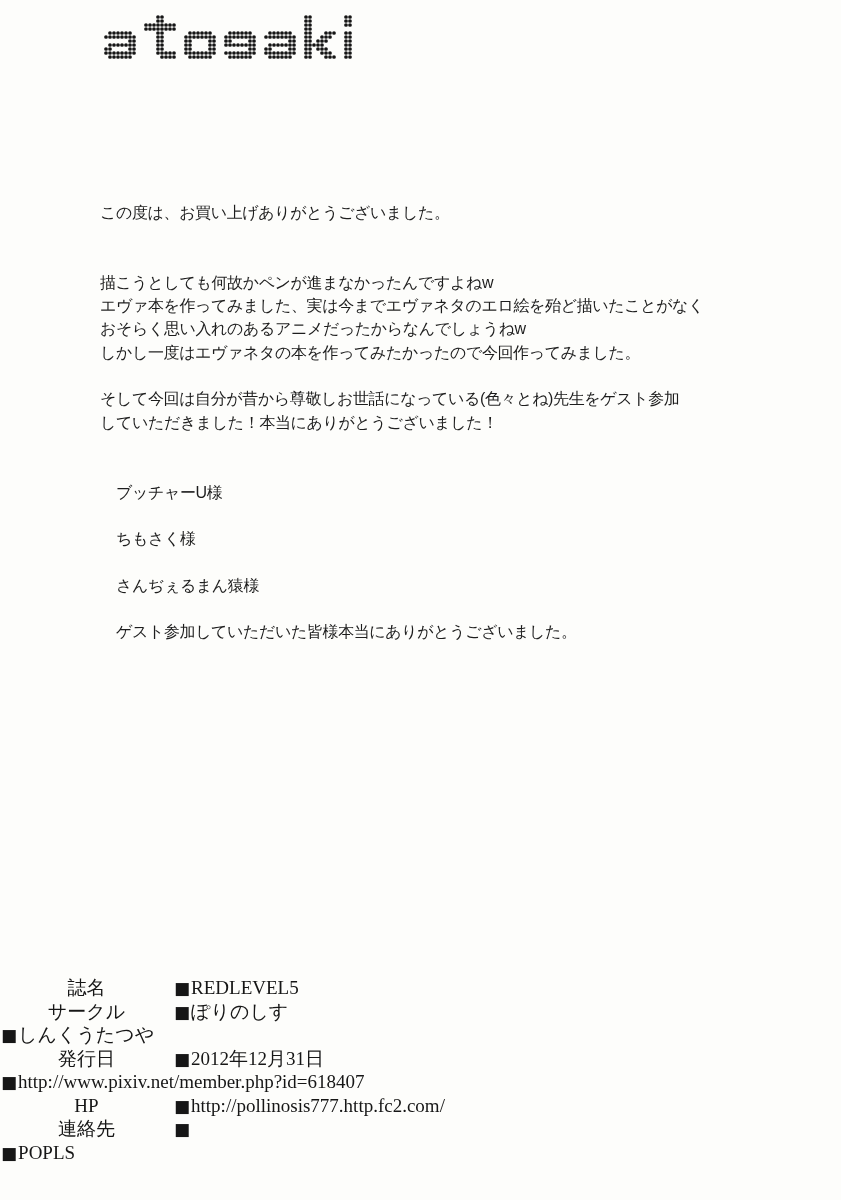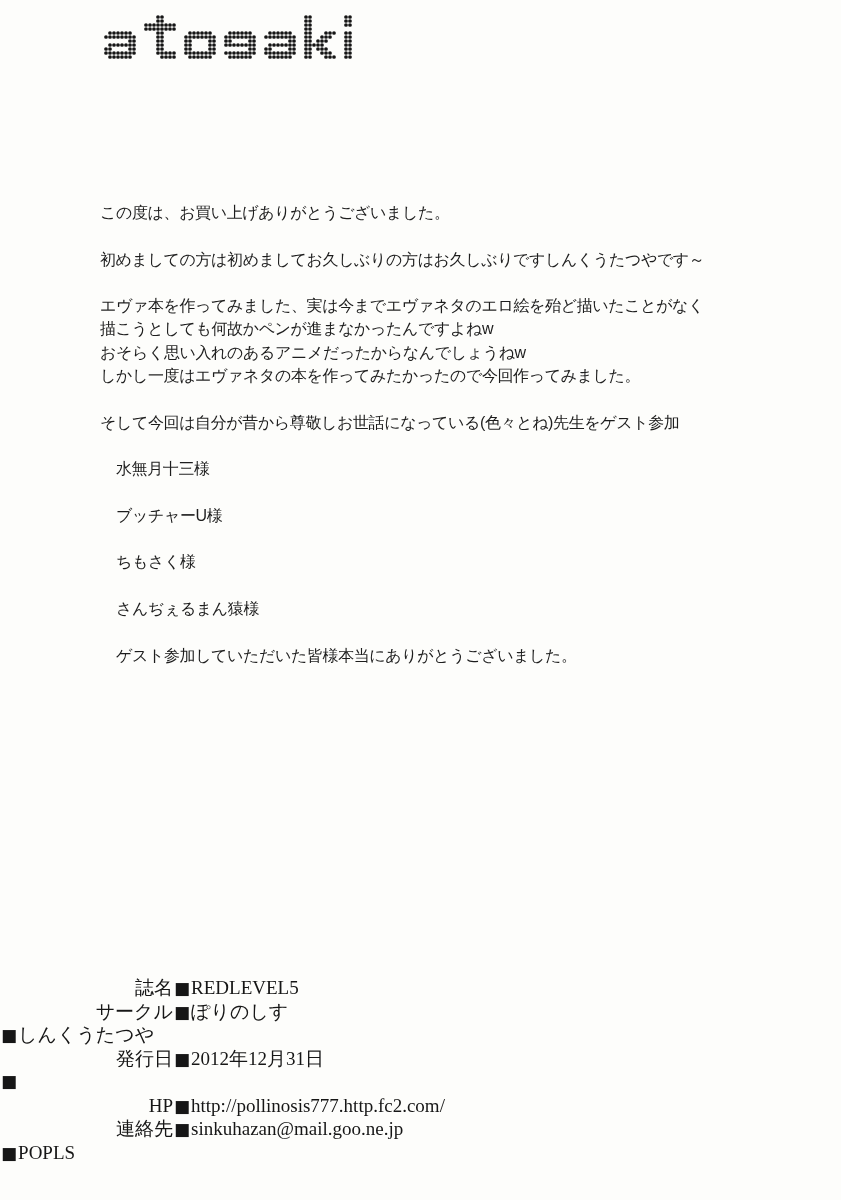--- a/index.html
+++ b/index.html
@@ -47,21 +47,21 @@
   }
   .c-row {
     display: flex;
     align-items: baseline;
     height: 23.5px;
     line-height: 23.5px;
     white-space: pre;
   }
   .c-label {
     width: 173px;
-    text-align: right;
+    text-align: center;
     flex: 0 0 173px;
   }
   .c-sep {
     font-family: "DejaVu Sans", sans-serif;
     font-size: 17px;
     padding: 0 1px;
   }
   .c-value { }
 </style>
 </head>
@@ -337,44 +337,43 @@
         <circle cx="246" cy="38" r="1.85" fill="#151515"></circle>
         <circle cx="242" cy="42" r="1.85" fill="#151515"></circle>
         <circle cx="246" cy="42" r="1.85" fill="#151515"></circle>
       </svg>
     
   </div>
 
   <div class="body-block" id="body-block">
       <div class="body-line">この度は、お買い上げありがとうございました。</div>
       <div class="body-line">&nbsp;</div>
-      <div class="body-line">初めましての方は初めましてお久しぶりの方はお久しぶりですしんくうたつやです～</div>
-      <div class="body-line">&nbsp;</div>
+      <div class="body-line">&nbsp;</div>
+      <div class="body-line">描こうとしても何故かペンが進まなかったんですよねw</div>
       <div class="body-line">エヴァ本を作ってみました、実は今までエヴァネタのエロ絵を殆ど描いたことがなく</div>
-      <div class="body-line">描こうとしても何故かペンが進まなかったんですよねw</div>
       <div class="body-line">おそらく思い入れのあるアニメだったからなんでしょうねw</div>
       <div class="body-line">しかし一度はエヴァネタの本を作ってみたかったので今回作ってみました。</div>
       <div class="body-line">&nbsp;</div>
       <div class="body-line">そして今回は自分が昔から尊敬しお世話になっている(色々とね)先生をゲスト参加</div>
-      <div class="body-line">&nbsp;</div>
-      <div class="body-line indent">水無月十三様</div>
+      <div class="body-line">していただきました！本当にありがとうございました！</div>
+      <div class="body-line">&nbsp;</div>
       <div class="body-line">&nbsp;</div>
       <div class="body-line indent">ブッチャーU様</div>
       <div class="body-line">&nbsp;</div>
       <div class="body-line indent">ちもさく様</div>
       <div class="body-line">&nbsp;</div>
       <div class="body-line indent">さんぢぇるまん猿様</div>
       <div class="body-line">&nbsp;</div>
       <div class="body-line indent">ゲスト参加していただいた皆様本当にありがとうございました。</div>
     </div>
 
   <div class="colophon" id="colophon">
       <div class="c-row"><span class="c-label">誌名</span><span class="c-sep">■</span><span class="c-value">REDLEVEL5</span></div>
       <div class="c-row"><span class="c-label">サークル</span><span class="c-sep">■</span><span class="c-value">ぽりのしす</span></div>
       <div class="c-row"><span class="c-sep">■</span><span class="c-value">しんくうたつや</span></div>
       <div class="c-row"><span class="c-label">発行日</span><span class="c-sep">■</span><span class="c-value">2012年12月31日</span></div>
-      <div class="c-row"><span class="c-sep">■</span></div>
+      <div class="c-row"><span class="c-sep">■</span><span class="c-value">http://www.pixiv.net/member.php?id=618407</span></div>
       <div class="c-row"><span class="c-label">HP</span><span class="c-sep">■</span><span class="c-value">http://pollinosis777.http.fc2.com/</span></div>
-      <div class="c-row"><span class="c-label">連絡先</span><span class="c-sep">■</span><span class="c-value">sinkuhazan@mail.goo.ne.jp</span></div>
+      <div class="c-row"><span class="c-label">連絡先</span><span class="c-sep">■</span></div>
       <div class="c-row"><span class="c-sep">■</span><span class="c-value">POPLS</span></div>
     </div>
 
 </div>
 
 </body></html>

